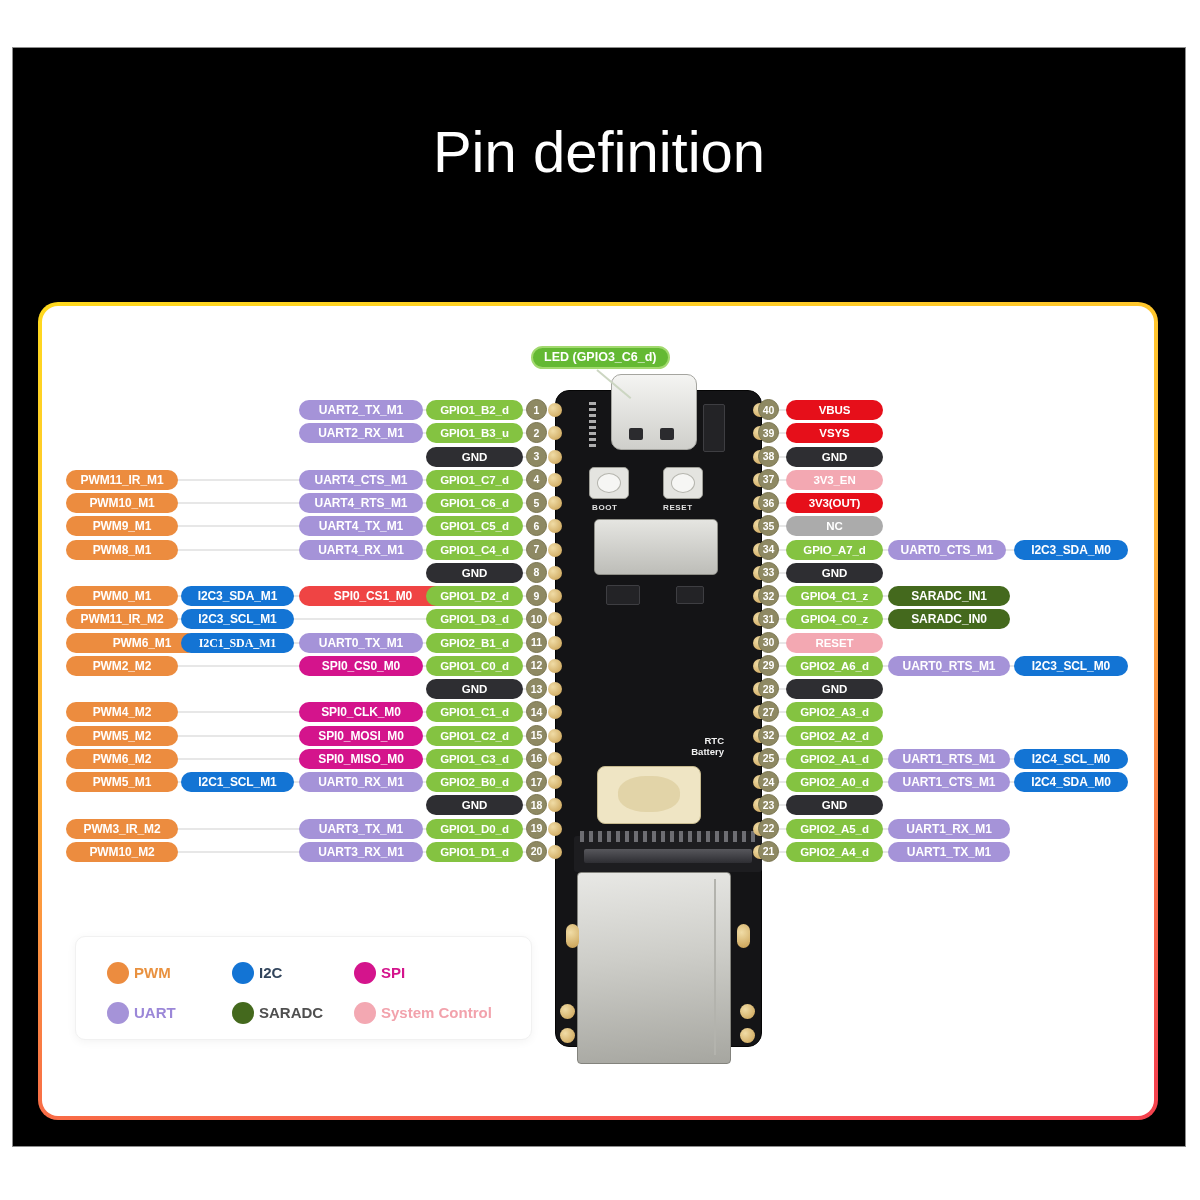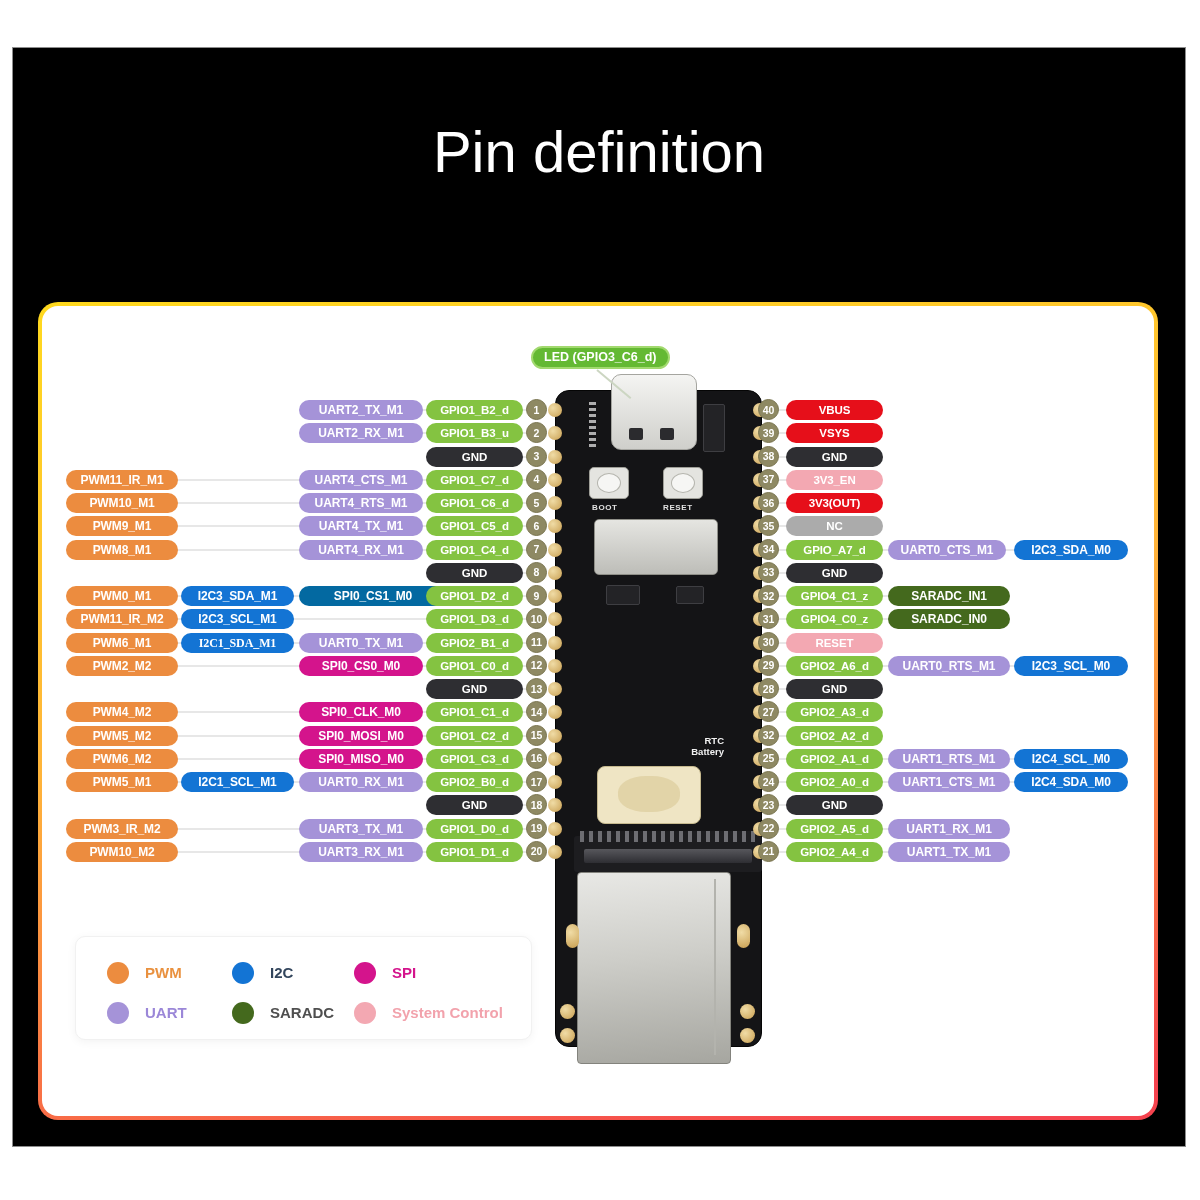--- a/index.html
+++ b/index.html
@@ -45,21 +45,21 @@
         font-size:10.5px;font-weight:700;display:flex;align-items:center;justify-content:center;box-sizing:border-box;}
 
   
   .led-line{position:absolute;left:597px;top:369px;width:44px;height:2px;background:#ccd6c2;transform:rotate(40deg);transform-origin:0 50%;}
   .led-pill{position:absolute;left:531px;top:346px;height:23px;padding:0 11px;background:#64b933;border:2px solid #a2d96f;
         border-radius:13px;color:#fff;font-size:12.5px;font-weight:700;line-height:19px;box-sizing:border-box;}
 
   
   .legend-card{position:absolute;left:75px;top:936px;width:455px;height:102px;background:#fff;border:1px solid #f1f1f1;
         border-radius:10px;box-shadow:0 2px 10px rgba(0,0,0,.05);}
-  .leg-item{position:absolute;display:flex;align-items:center;gap:16px;}
+  .leg-item{position:absolute;display:flex;align-items:center;gap:5px;}
   .leg-dot{width:22px;height:22px;border-radius:50%;}
   .leg-label{font-size:15px;font-weight:700;line-height:22px;}
 </style>
 </head>
 <body>
 
 <div class="page">
   <div class="black-card">
     <div class="title">Pin definition</div>
     <div class="panel-border">
@@ -138,32 +138,32 @@
       <div class="pill t-gpio" style="left: 426px; top: 539.56px; width: 97px; background: rgb(132, 195, 65);">GPIO1_C4_d</div>
       <div class="pincircle" style="left: 526px; top: 538.56px; background: rgb(142, 137, 99);">7</div>
       <div class="lead" style="left: 434px; top: 571.82px; width: 103px;"></div>
       <div class="pad" style="left: 548px; top: 565.82px;"></div>
       <div class="pill t-gnd" style="left: 426px; top: 562.82px; width: 97px; background: rgb(46, 46, 50);">GND</div>
       <div class="pincircle" style="left: 526px; top: 561.82px; background: rgb(142, 137, 99);">8</div>
       <div class="lead" style="left: 74px; top: 595.08px; width: 463px;"></div>
       <div class="pad" style="left: 548px; top: 589.08px;"></div>
       <div class="pill t-pwm" style="left: 66px; top: 586.08px; width: 112px; background: rgb(236, 140, 63);">PWM0_M1</div>
       <div class="pill t-i2c" style="left: 181px; top: 586.08px; width: 113px; background: rgb(19, 116, 212);">I2C3_SDA_M1</div>
-      <div class="pill t-spi" style="left: 299px; top: 586.08px; width: 148px; background: #0369a1;">SPI0_CS1_M0</div>
+      <div class="pill t-spi" style="left: 299px; top: 586.08px; width: 148px; background: #ef4444;">SPI0_CS1_M0</div>
       <div class="pill t-gpio" style="left: 426px; top: 586.08px; width: 97px; background: rgb(132, 195, 65);">GPIO1_D2_d</div>
       <div class="pincircle" style="left: 526px; top: 585.08px; background: rgb(142, 137, 99);">9</div>
       <div class="lead" style="left: 74px; top: 618.34px; width: 463px;"></div>
       <div class="pad" style="left: 548px; top: 612.34px;"></div>
       <div class="pill t-pwm" style="left: 66px; top: 609.34px; width: 112px; background: rgb(236, 140, 63);">PWM11_IR_M2</div>
       <div class="pill t-i2c" style="left: 181px; top: 609.34px; width: 113px; background: rgb(19, 116, 212);">I2C3_SCL_M1</div>
       <div class="pill t-gpio" style="left: 426px; top: 609.34px; width: 97px; background: rgb(132, 195, 65);">GPIO1_D3_d</div>
       <div class="pincircle" style="left: 526px; top: 608.34px; background: rgb(142, 137, 99);">10</div>
       <div class="lead" style="left: 74px; top: 641.6px; width: 463px;"></div>
       <div class="pad" style="left: 548px; top: 635.6px;"></div>
-      <div class="pill t-pwm" style="left: 66px; top: 632.6px; width: 112px; background: rgb(236, 140, 63);">PWM6_M1</div>
+      <div class="pill t-pwm" style="left: 66px; top: 632.6px; width: 112px; background: rgb(236, 140, 63); padding-left: 20px;">PWM6_M1</div>
       <div class="pill t-i2c" style="left: 181px; top: 632.6px; width: 113px; background: rgb(19, 116, 212); font-family: Liberation Serif, serif;">I2C1_SDA_M1</div>
       <div class="pill t-uart" style="left: 299px; top: 632.6px; width: 124px; background: rgb(165, 147, 216);">UART0_TX_M1</div>
       <div class="pill t-gpio" style="left: 426px; top: 632.6px; width: 97px; background: rgb(132, 195, 65);">GPIO2_B1_d</div>
       <div class="pincircle" style="left: 526px; top: 631.6px; background: rgb(142, 137, 99);">11</div>
       <div class="lead" style="left: 74px; top: 664.86px; width: 463px;"></div>
       <div class="pad" style="left: 548px; top: 658.86px;"></div>
       <div class="pill t-pwm" style="left: 66px; top: 655.86px; width: 112px; background: rgb(236, 140, 63);">PWM2_M2</div>
       <div class="pill t-spi" style="left: 299px; top: 655.86px; width: 124px; background: rgb(212, 20, 140);">SPI0_CS0_M0</div>
       <div class="pill t-gpio" style="left: 426px; top: 655.86px; width: 97px; background: rgb(132, 195, 65);">GPIO1_C0_d</div>
       <div class="pincircle" style="left: 526px; top: 654.86px; background: rgb(142, 137, 99);">12</div>

